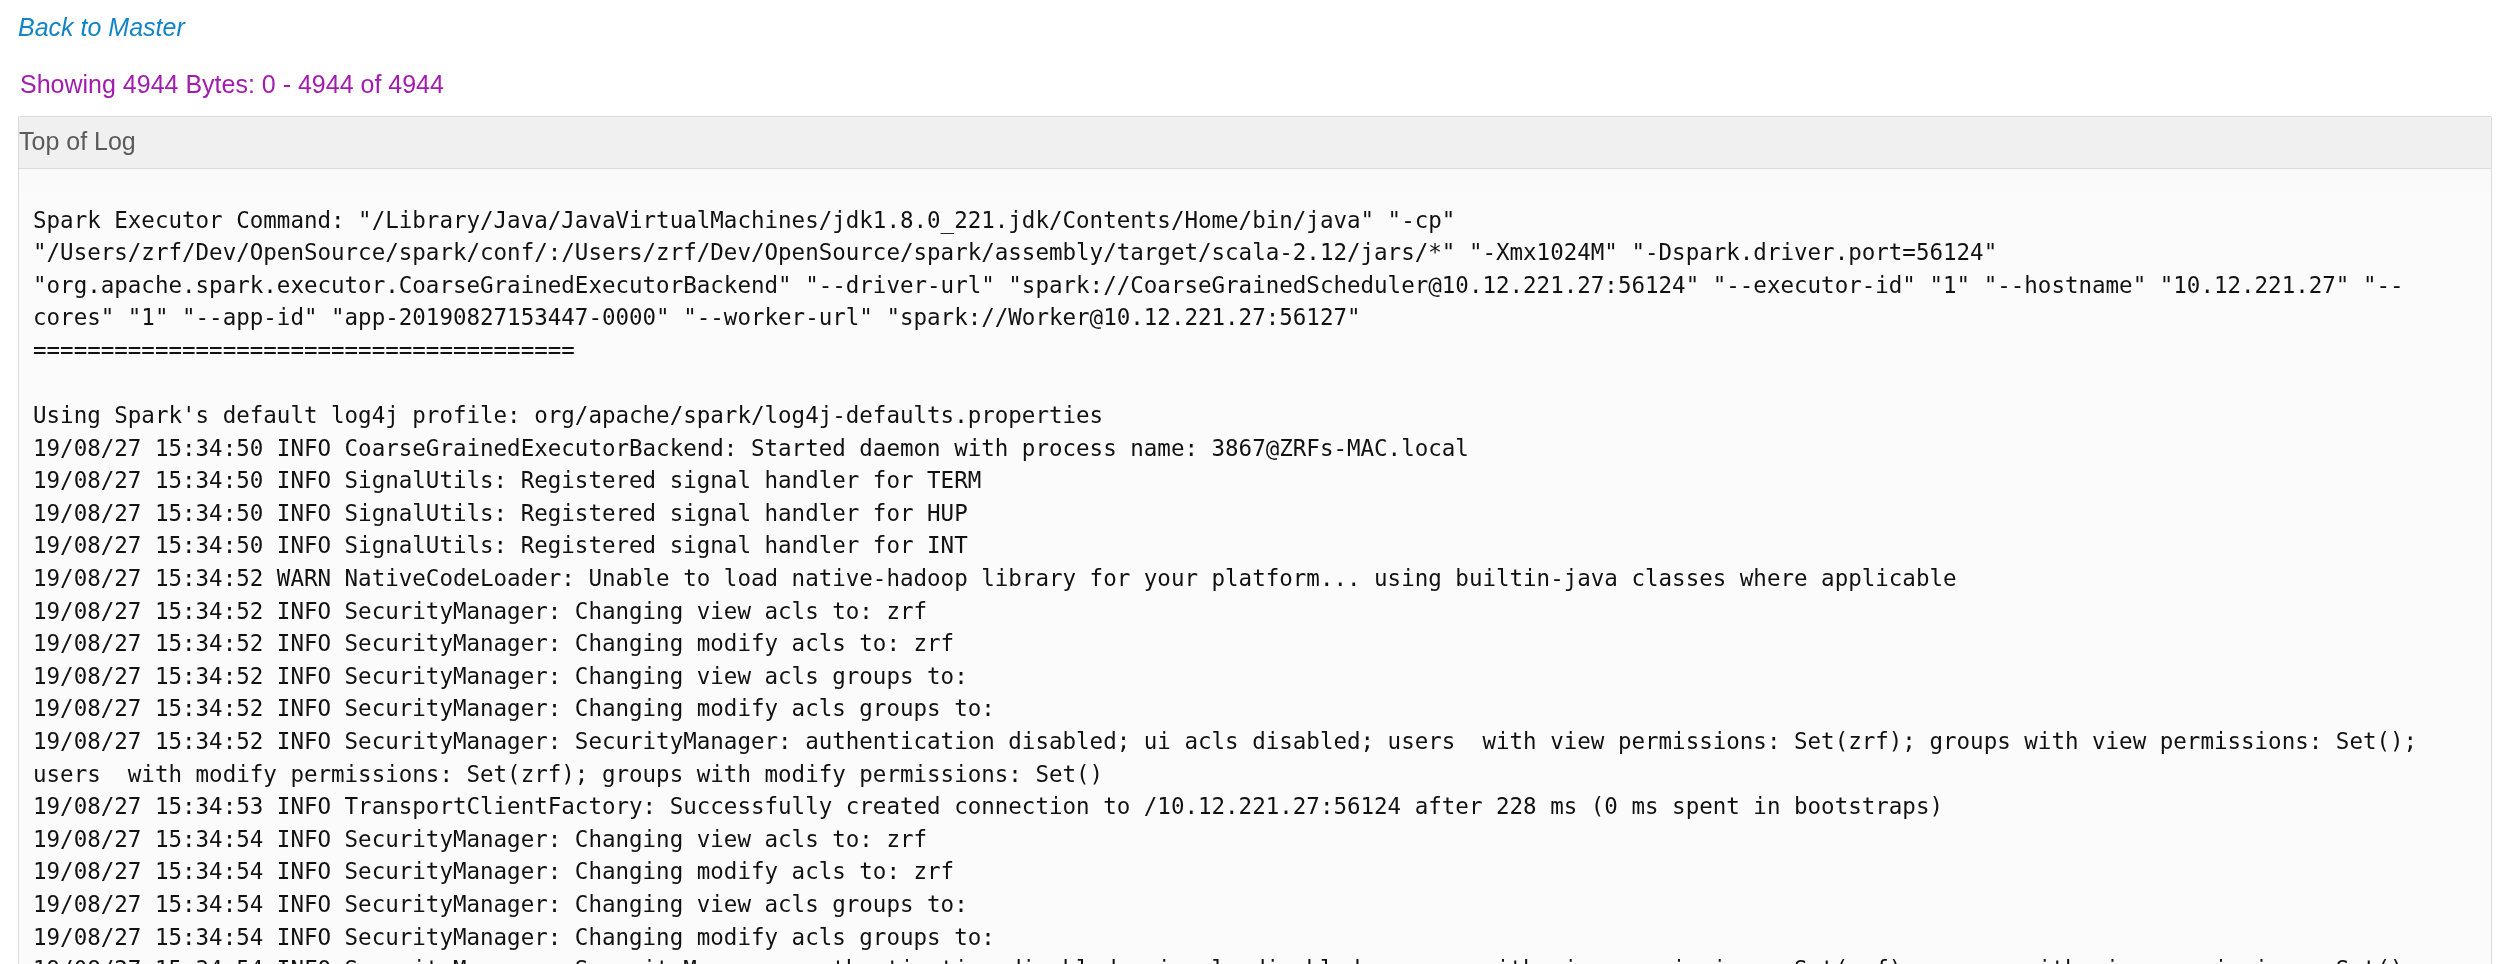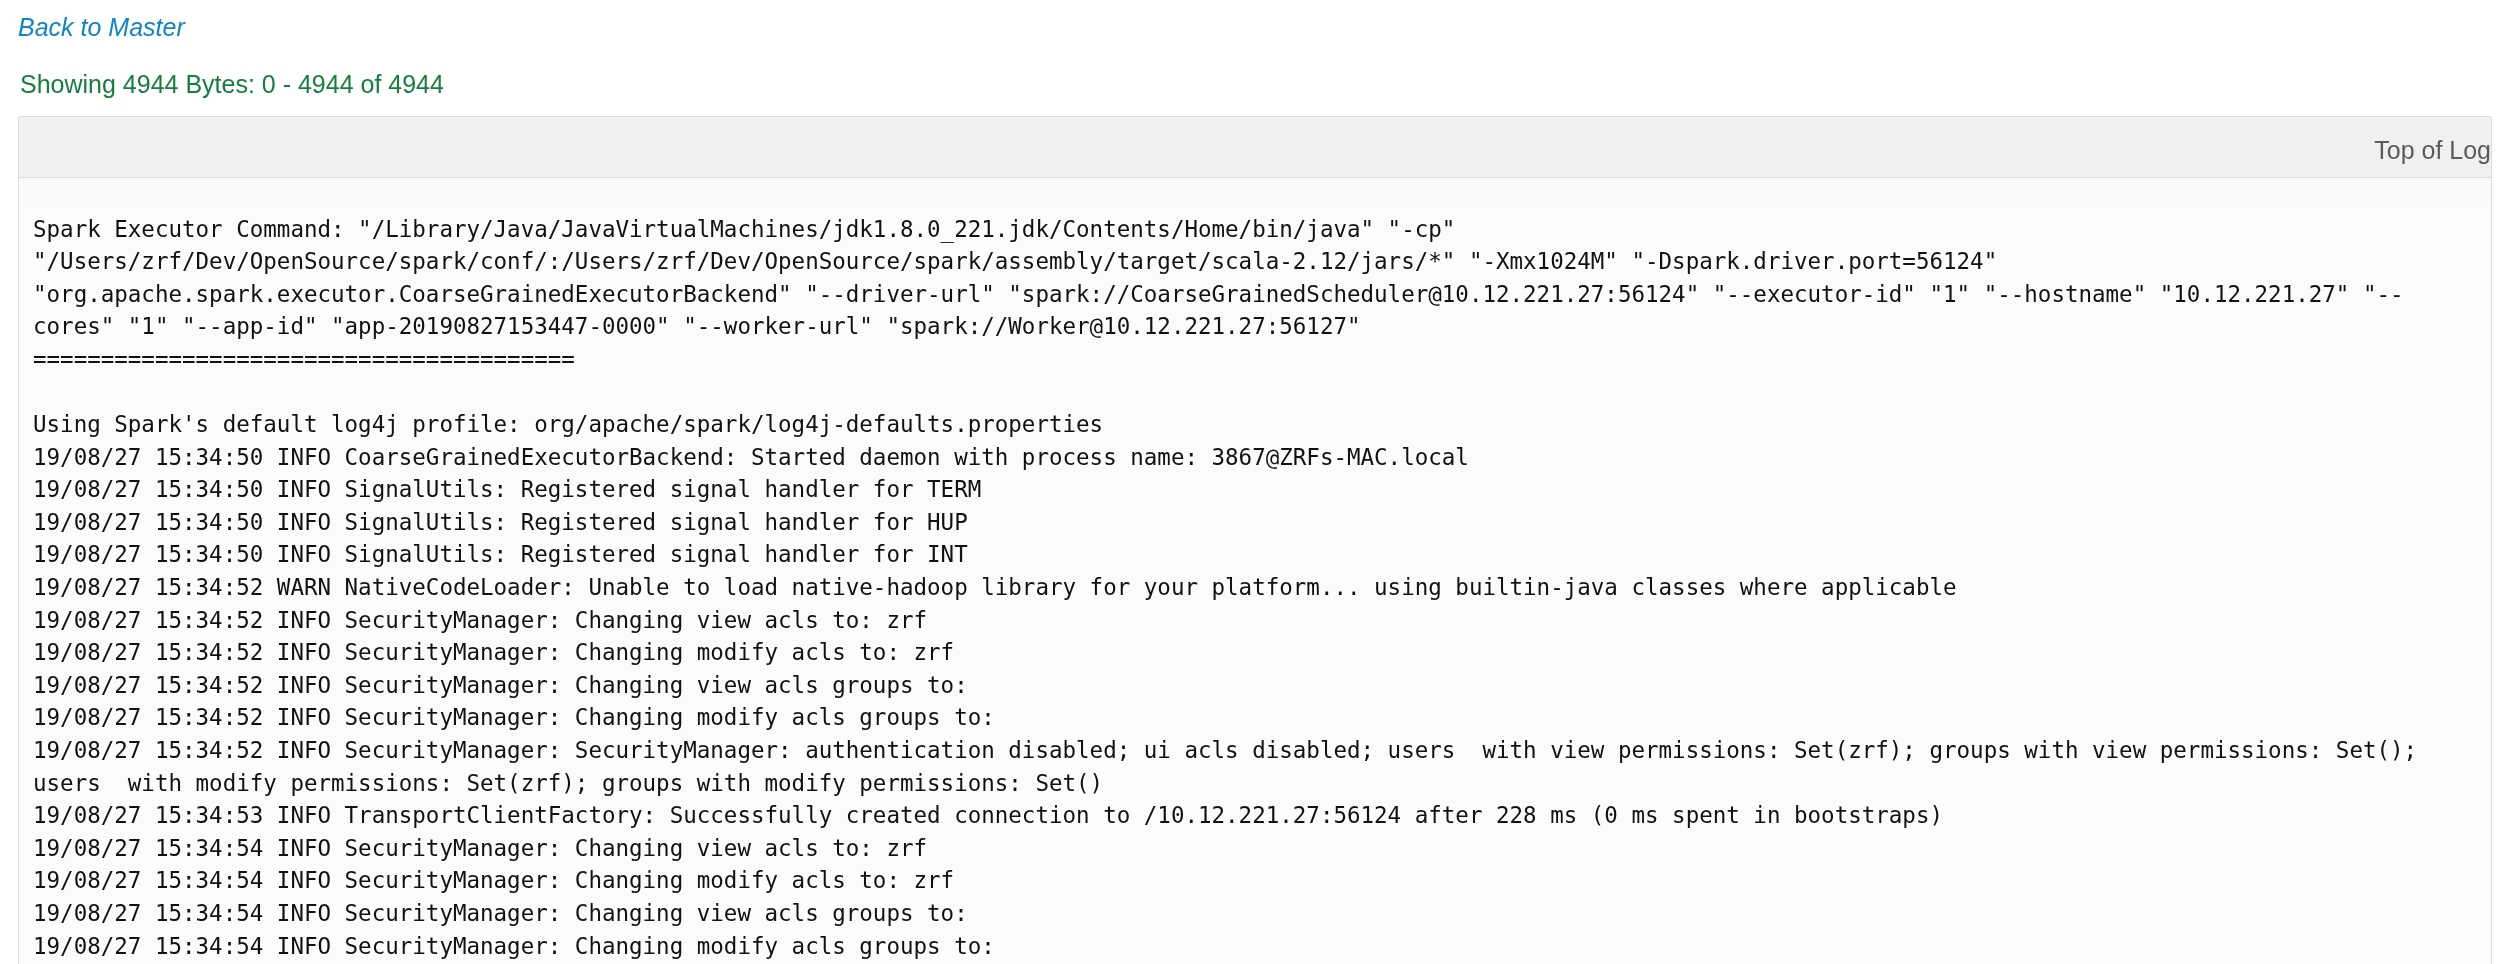--- a/index.html
+++ b/index.html
@@ -23,38 +23,38 @@
     color: #1184c8;
     font-size: 25px;
     line-height: 1.1;
     text-decoration: none;
     cursor: pointer;
     margin-bottom: 14px;
     font-style: italic;
   }
   .showing-line {
     font-size: 25px;
-    color: #15803d;
+    color: #a21caf;
     margin: 14px 0 18px 2px;
     line-height: 1.15;
   }
   .log-panel {
     border: 1px solid #dcdcdc;
     border-radius: 2px;
     background: #fafafa;
     box-sizing: border-box;
     width: 2474px;
   }
   .log-header {
     background: #f0f0f0;
     border-bottom: 1px solid #dcdcdc;
-    text-align: right;
+    text-align: left;
     font-size: 25px;
     color: #5b5b5b;
-    padding: 19px 0 12px 0;
+    padding: 10px 0 12px 0;
     line-height: 1.15;
   }
   .log-body {
     background: #fbfbfb;
     padding: 12px 14px 10px 14px;
     font-size: 22.5px;
     line-height: 32.6px;
     color: #111111;
     white-space: pre-wrap;
     word-break: break-word;

